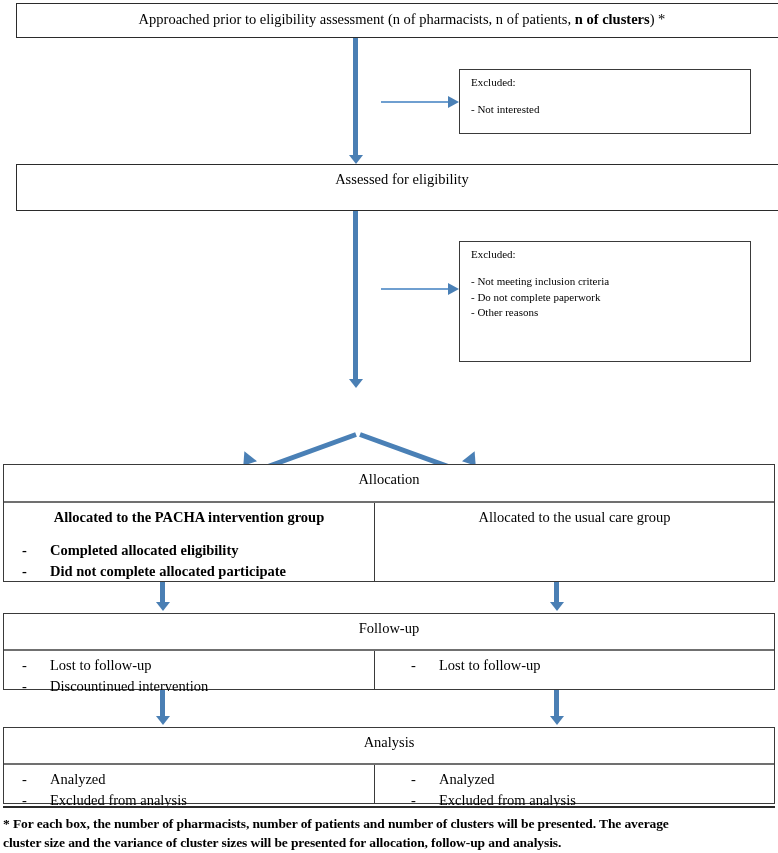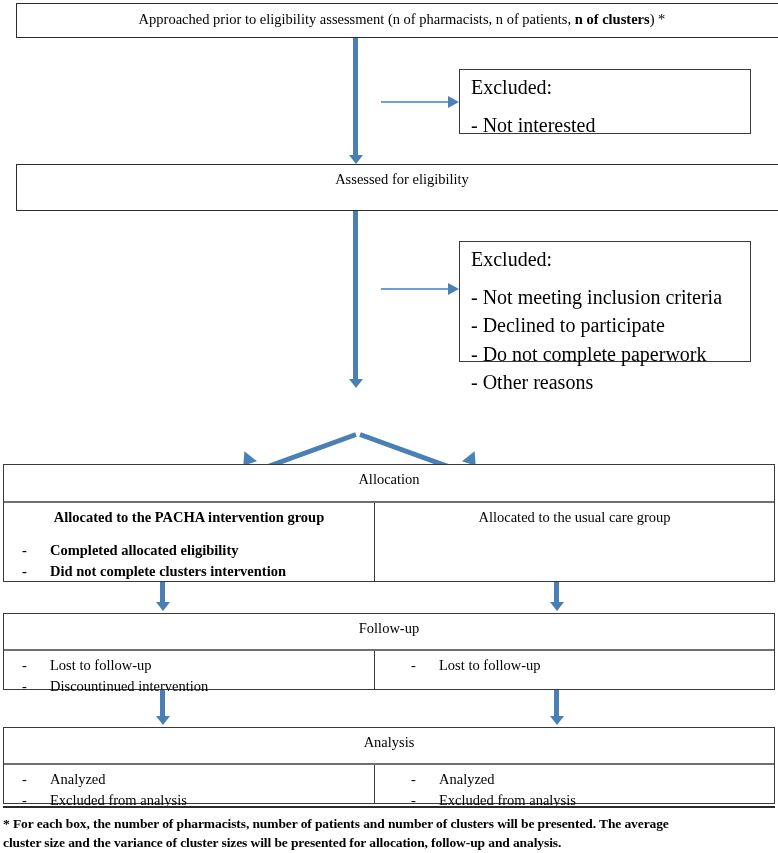--- a/index.html
+++ b/index.html
@@ -43,21 +43,21 @@
     padding-top: 6px;
   }
   .hdr-text b { font-weight: bold; }
 
   
   .excl {
     position: absolute;
     box-sizing: border-box;
     border: 1px solid #3a3a3a;
     background: #ffffff;
-    font-size: 20px;
+    font-size: 11px;
     line-height: 1.0;
     padding: 7px 0 0 11px;
   }
   .excl .title { margin-bottom: 14px; }
   .excl ul {
     list-style: none;
     margin: 0;
     padding: 0;
   }
   .excl li {
@@ -196,21 +196,20 @@
   <div class="vbar" style="left:353px; top:211px; width:5px; height:170px;"></div>
   <div class="vbar-head" style="left:348.5px; top:379px;"></div>
 
   <div class="harrow-line" style="left:381px; top:288px; width:68px;"></div>
   <div class="harrow-head" style="left:448px; top:283px;"></div>
 
   <div class="excl" style="left:459px; top:241px; width:292px; height:121px;">
     <div class="title">Excluded:</div>
     <ul>
       <li>- Not meeting inclusion criteria</li>
-      <li>- Declined to participate</li>
       <li>- Do not complete paperwork</li>
       <li>- Other reasons</li>
     </ul>
   </div>
 
 
   <div class="diag" style="left:356px; top:432px; width:116px; transform: rotate(160deg);"></div>
   <div class="diag-head lft" style="left:239px; top:455px;"></div>
 
   <div class="diag" style="left:360px; top:432px; width:116px; transform: rotate(20deg);"></div>
@@ -221,21 +220,21 @@
     <div class="cols" style="height:78px;">
       <div class="col left" style="width:371px;font-weight:bold;">
         <div class="col-head">Allocated to the PACHA intervention group</div>
         <ul class="bullets" style="margin-top:14px;">
           <li>
             <span class="dash">-</span>
             <span>Completed allocated eligibility</span>
           </li>
           <li>
             <span class="dash">-</span>
-            <span>Did not complete clusters intervention</span>
+            <span>Did not complete allocated participate</span>
           </li>
         </ul>
       </div>
       <div class="col right" style="width:399px;">
         <div class="col-head">Allocated to the usual care group</div>
       </div>
     </div>
   </div>
 
   <div class="vbar" style="left:160px; top:582px; width:5px; height:22px;"></div>

